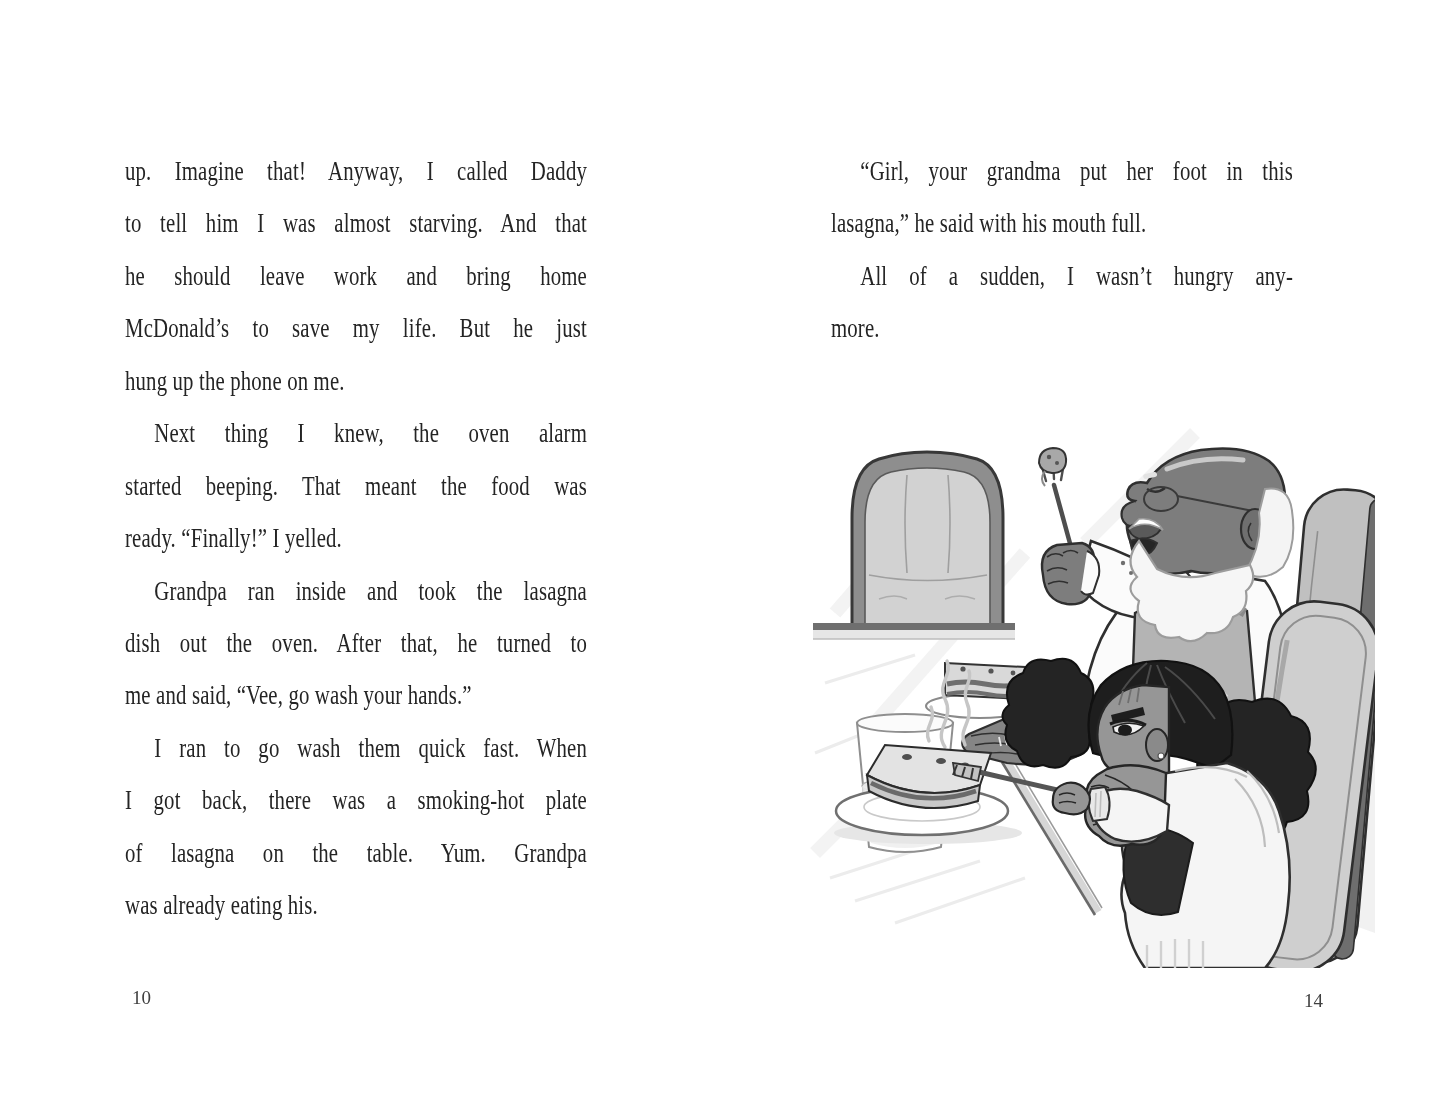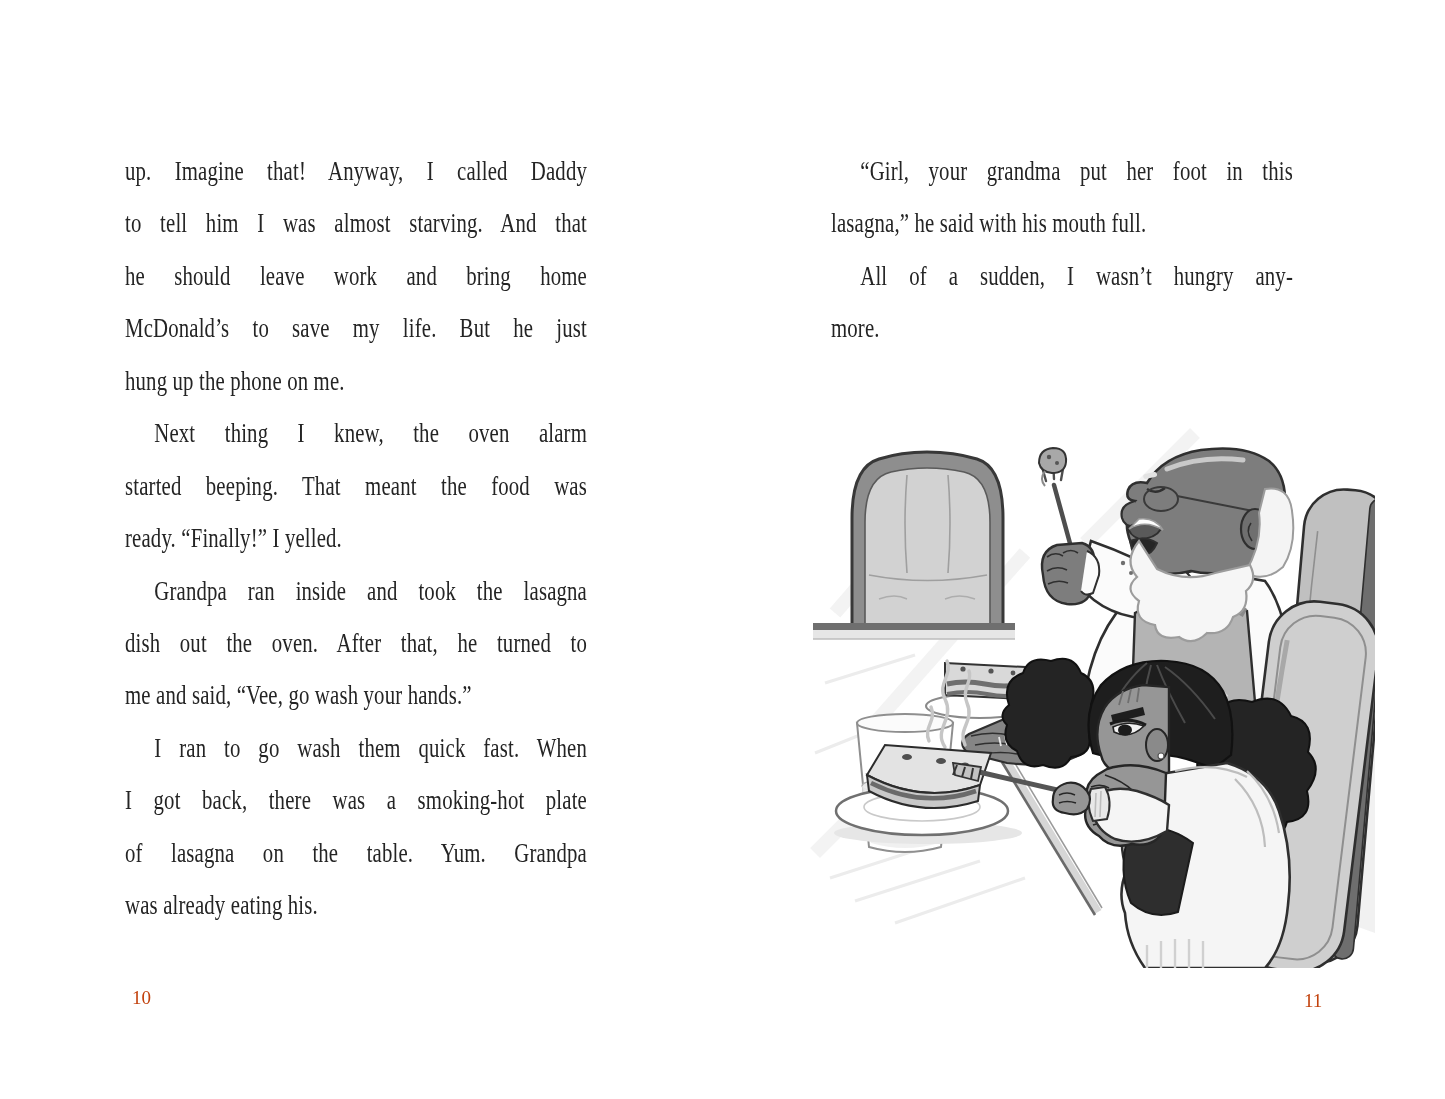--- a/index.html
+++ b/index.html
@@ -12,21 +12,21 @@
     transform:scaleX(0.77);transform-origin:0 0;
     color:#242424;font-size:27px;letter-spacing:.2px;
   }
   #left-text{left:125px;}
   #right-text{left:831px;}
   .ln{height:52.45px;line-height:52.45px;overflow:hidden;}
   .j{text-align:justify;text-align-last:justify;}
   .last{text-align:left;text-align-last:left;}
   .ind{text-indent:38px;}
   .pagenum{
-    position:absolute;font-size:19px;color:#c2410c;
+    position:absolute;font-size:19px;color:#404040;
     font-family:"Liberation Serif", serif;
   }
   #pn-left{left:132px;top:987px;}
   #pn-right{left:1304px;top:990px;}
   #illus{position:absolute;left:795px;top:423px;width:580px;height:545px;}
 </style>
 </head>
 <body>
 
 <div id="left-text" class="textcol">
@@ -48,21 +48,21 @@
 </div>
 
 <div id="right-text" class="textcol">
   <div class="ln j ind">“Girl, your grandma put her foot in this</div>
   <div class="ln last">lasagna,” he said with his mouth full.</div>
   <div class="ln j ind">All of a sudden, I wasn’t hungry any-</div>
   <div class="ln last">more.</div>
 </div>
 
 <div id="pn-left" class="pagenum">10</div>
-<div id="pn-right" class="pagenum">11</div>
+<div id="pn-right" class="pagenum">14</div>
 
 <svg id="illus" viewBox="0 0 580 545" xmlns="http://www.w3.org/2000/svg">
 
   <g stroke="#f2f2f2" stroke-width="14" opacity="0.9">
     <line x1="40" y1="190" x2="170" y2="40"></line>
     <line x1="80" y1="300" x2="230" y2="130"></line>
     <line x1="290" y1="120" x2="400" y2="10"></line>
     <line x1="20" y1="430" x2="150" y2="300"></line>
   </g>
   <path d="M556,90 Q576,300 552,500 L580,510 L580,80 Z" fill="#ededed" opacity="0.8"></path>

